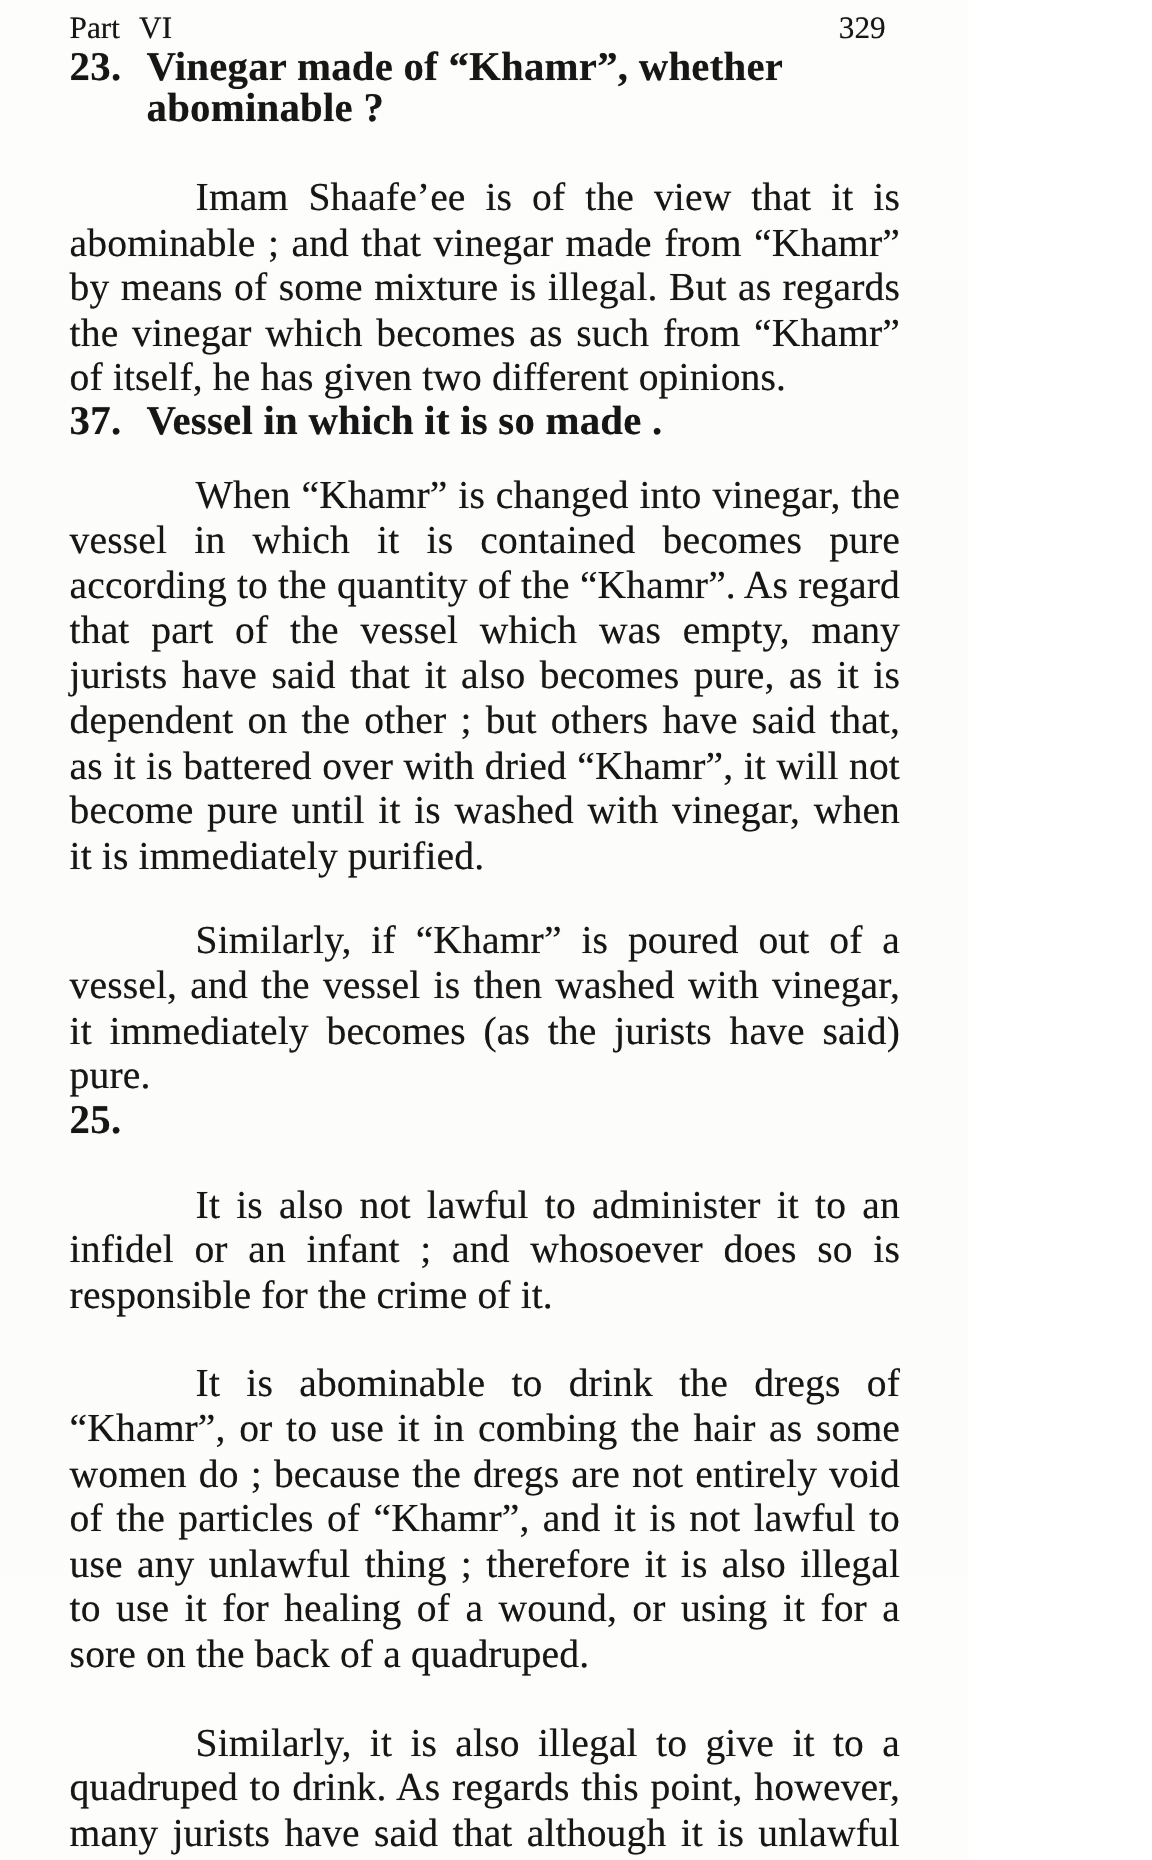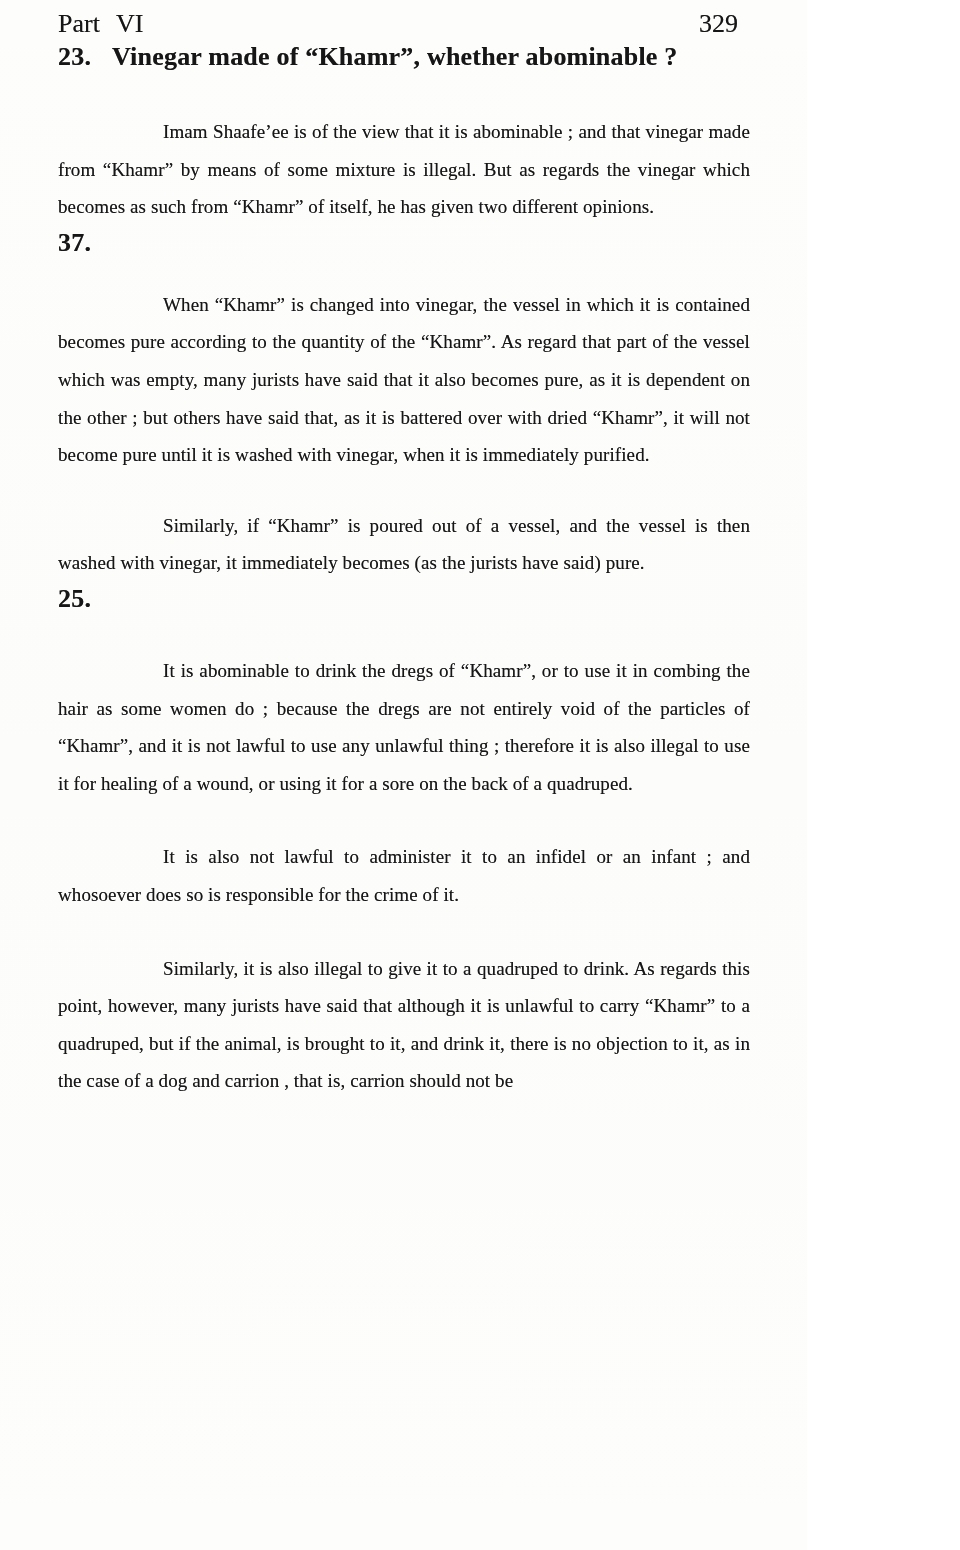--- a/index.html
+++ b/index.html
@@ -38,36 +38,36 @@
     letter-spacing: 0.5px;
   }
   .running-header .page-num {
     padding-right: 12px;
     margin-left: 35px;
   }
 
   h2.section-heading {
     display: flex;
     align-items: baseline;
-    font-size: 26px;
+    font-size: 34px;
     line-height: 34px;
     font-weight: bold;
     margin: 0;
     letter-spacing: 0.2px;
   }
   h2.section-heading .sec-num {
     flex: 0 0 auto;
     margin-right: 21px;
   }
   .mt-h23 { margin-top: 42px; }
   .mt-h24 { margin-top: 33px; }
   .mt-h25 { margin-top: 44px; flex-direction: column; }
 
   p.body-par {
-    font-size: 19px;
+    font-size: 33px;
     line-height: 37.6px;
     text-align: justify;
     text-indent: 105px;
     margin: 36px 0 0 0;
     letter-spacing: 0.1px;
   }
   p.mt-first { margin-top: 39px; }
   p.mt-p2   { margin-top: 26px; font-family: Liberation Serif, serif; }
   p.mt-p3   { margin-top: 33px; }
   p.mt-p4   { margin-top: 36px; }
@@ -85,24 +85,25 @@
   </div>
 
   <h2 class="section-heading mt-h23">
     <span class="sec-num">23.</span>
     <span class="sec-title">Vinegar made of “Khamr”, whether abominable ?</span>
   </h2>
   <p class="body-par mt-first">Imam Shaafe’ee is of the view that it is abominable ; and that vinegar made from “Khamr” by means of some mixture is illegal. But as regards the vinegar which becomes as such from “Khamr” of itself, he has given two different opinions.</p>
 
   <h2 class="section-heading mt-h24">
     <span class="sec-num">37.</span>
+    <span class="sec-title">Vessel in which it is so made .</span>
   </h2>
   <p class="body-par mt-p2">When “Khamr” is changed into vinegar, the vessel in which it is contained becomes pure according to the quantity of the “Khamr”. As regard that part of the vessel which was empty, many jurists have said that it also becomes pure, as it is dependent on the other ; but others have said that, as it is battered over with dried “Khamr”, it will not become pure until it is washed with vinegar, when it is immediately purified.</p>
   <p class="body-par mt-p3">Similarly, if “Khamr” is poured out of a vessel, and the vessel is then washed with vinegar, it immediately becomes (as the jurists have said) pure.</p>
 
   <h2 class="section-heading mt-h25">
     <span class="sec-num">25.</span>
   </h2>
+  <p class="body-par mt-p5">It is also not lawful to administer it to an infidel or an infant ; and whosoever does so is responsible for the crime of it.</p>
   <p class="body-par mt-p4">It is abominable to drink the dregs of “Khamr”, or to use it in combing the hair as some women do ; because the dregs are not entirely void of the particles of “Khamr”, and it is not lawful to use any unlawful thing ; therefore it is also illegal to use it for healing of a wound, or using it for a sore on the back of a quadruped.</p>
-  <p class="body-par mt-p5">It is also not lawful to administer it to an infidel or an infant ; and whosoever does so is responsible for the crime of it.</p>
   <p class="body-par mt-p6">Similarly, it is also illegal to give it to a quadruped to drink. As regards this point, however, many jurists have said that although it is unlawful to carry “Khamr” to a quadruped, but if the animal, is brought to it, and drink it, there is no objection to it, as in the case of a dog and carrion , that is, carrion  should  not be</p>
 
 </div>
 
 </body></html>

